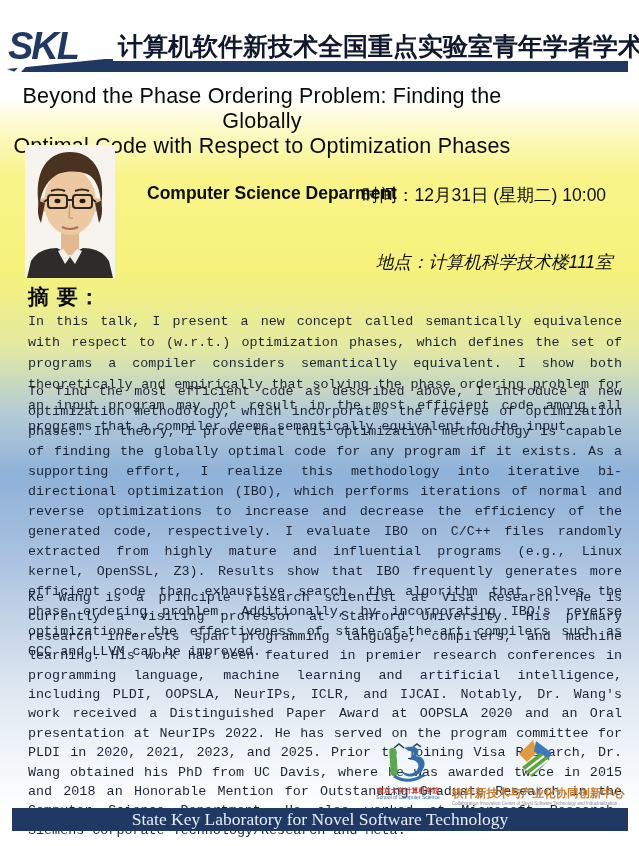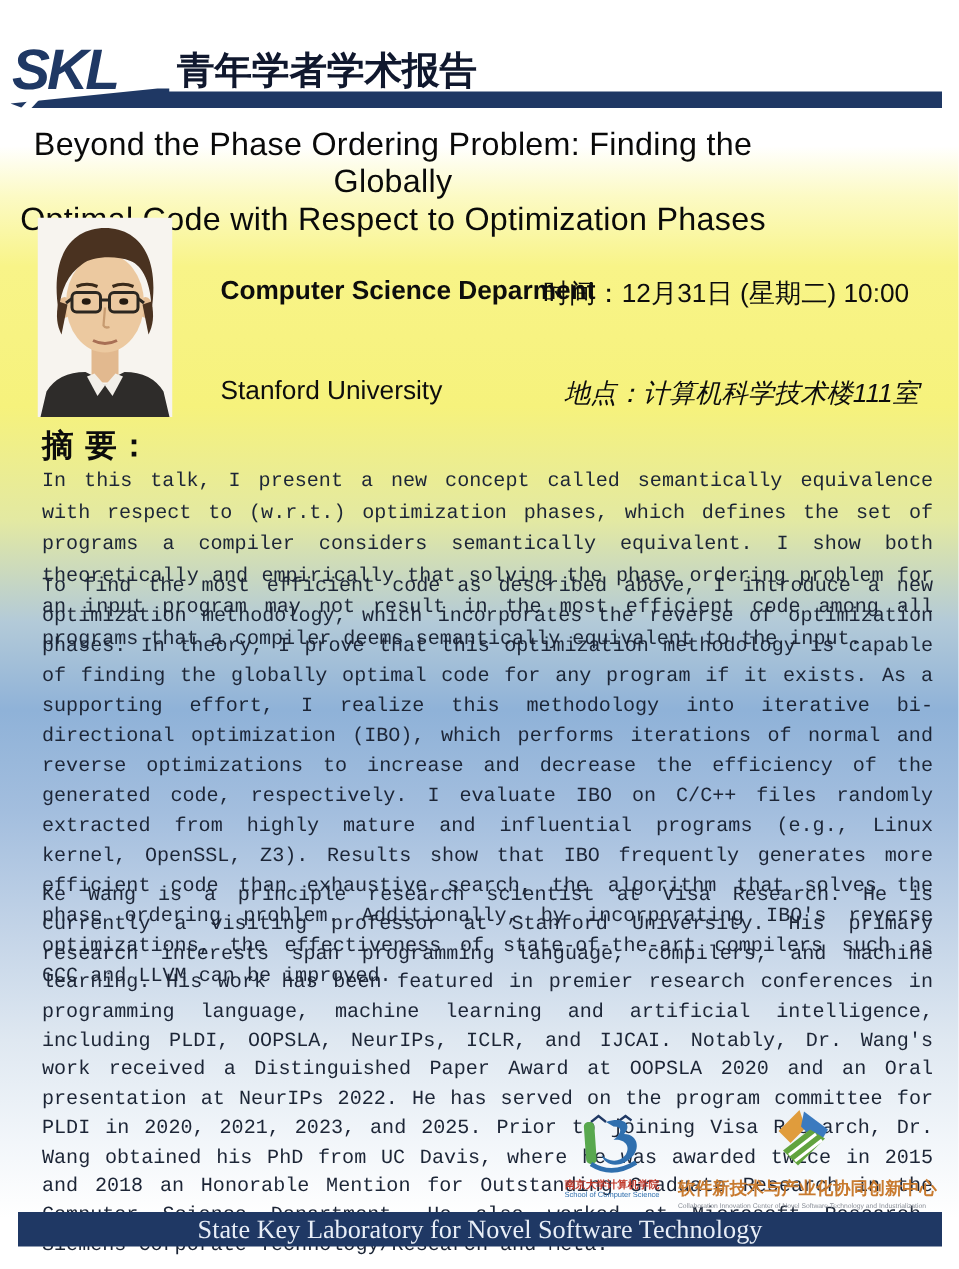--- a/index.html
+++ b/index.html
@@ -65,20 +65,21 @@
 <body>
 
 <div class="page">
 
   <svg class="abs skl-logo" viewBox="0 0 106 47">
     <path d="M0,44 L98,34 L106,34 L106,47 L8,47 Z" fill="#1f3864"></path>
     <path d="M14,47 L27,33 L20,33 L7,47 Z" fill="#ffffff"></path>
     <text x="1" y="34" font-family="Liberation Sans, sans-serif" font-size="38" font-weight="bold" font-style="italic" letter-spacing="-2" fill="#1f3864">SKL</text>
   </svg>
   <div class="abs header-row">
+    <span>计算机软件新技术全国重点实验室</span>
     <span>青年学者学术报告</span>
   </div>
   <div class="abs header-bar"></div>
 
   <div class="abs title">
     <div>Beyond the Phase Ordering Problem: Finding the Globally</div>
     <div>Optimal Code with Respect to Optimization Phases</div>
   </div>
 
   <svg class="abs photo" viewBox="0 0 90 133">
@@ -103,21 +104,20 @@
     <path d="M37,82 Q45,86 53,82" stroke="#a86f55" stroke-width="2" fill="none"></path>
     <path d="M2,133 L6,116 Q14,103 32,103 L38,106 L45,112 L52,106 L58,103 Q76,103 84,116 L88,133 Z" fill="#2e2c2a"></path>
     <path d="M38,104 L45,112 L40,119 L33,106 Z" fill="#f2efe9"></path>
     <path d="M52,104 L45,112 L50,119 L57,106 Z" fill="#f2efe9"></path>
   </svg>
 
   <div class="abs s-line s-dept">Computer Science Deparment</div>
   <div class="abs s-line s-time">
     <span>时间：</span><span>12月31日 (星期二) 10:00</span>
   </div>
-  <div class="abs s-line s-univ">Stanford University</div>
   <div class="abs s-line s-loc">
     <span>地点：</span><span>计算机科学技术楼111室</span>
   </div>
 
   <div class="abs sec-heading abstract-heading">摘 要：</div>
   <div class="abs body-text abstract-p1">In this talk, I present a new concept called semantically equivalence with respect to (w.r.t.) optimization phases, which defines the set of programs a compiler considers semantically equivalent. I show both theoretically and empirically that solving the phase ordering problem for an input program may not result in the most efficient code among all programs that a compiler deems semantically equivalent to the input.</div>
   <div class="abs body-text abstract-p2">To find the most efficient code as described above, I introduce a new optimization methodology, which incorporates the reverse of optimization phases. In theory, I prove that this optimization methodology is capable of finding the globally optimal code for any program if it exists. As a supporting effort, I realize this methodology into iterative bi-directional optimization (IBO), which performs iterations of normal and reverse optimizations to increase and decrease the efficiency of the generated code, respectively. I evaluate IBO on C/C++ files randomly extracted from highly mature and influential programs (e.g., Linux kernel, OpenSSL, Z3). Results show that IBO frequently generates more efficient code than exhaustive search, the algorithm that solves the phase ordering problem. Additionally, by incorporating IBO's reverse optimizations, the effectiveness of state-of-the-art compilers such as GCC and LLVM can be improved.</div>
 
   <div class="abs body-text bio-text">Ke Wang is a principle research scientist at Visa Research. He is currently a visiting professor at Stanford University. His primary research interests span programming language, compilers, and machine learning. His work has been featured in premier research conferences in programming language, machine learning and artificial intelligence, including PLDI, OOPSLA, NeurIPs, ICLR, and IJCAI. Notably, Dr. Wang's work received a Distinguished Paper Award at OOPSLA 2020 and an Oral presentation at NeurIPs 2022. He has served on the program committee for PLDI in 2020, 2021, 2023, and 2025. Prior to joining Visa Research, Dr. Wang obtained his PhD from UC Davis, where he was awarded twice in 2015 and 2018 an Honorable Mention for Outstanding Graduate Research in the Computer Science Department. He also worked at Microsoft Research, Siemens Corporate Technology/Research and Meta.</div>
 

